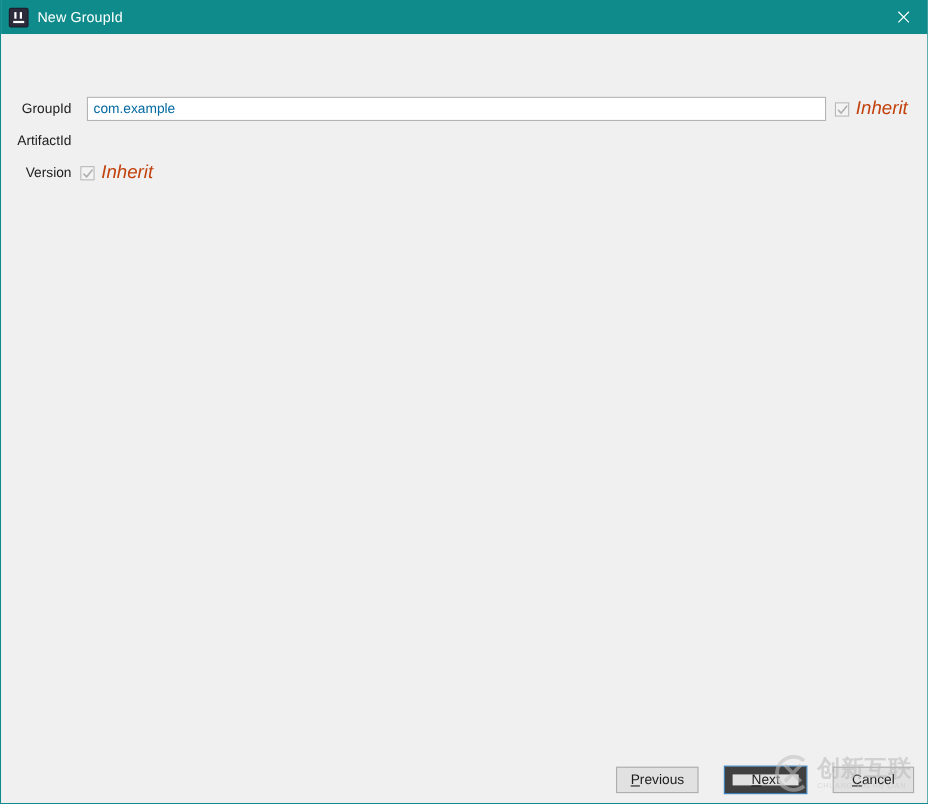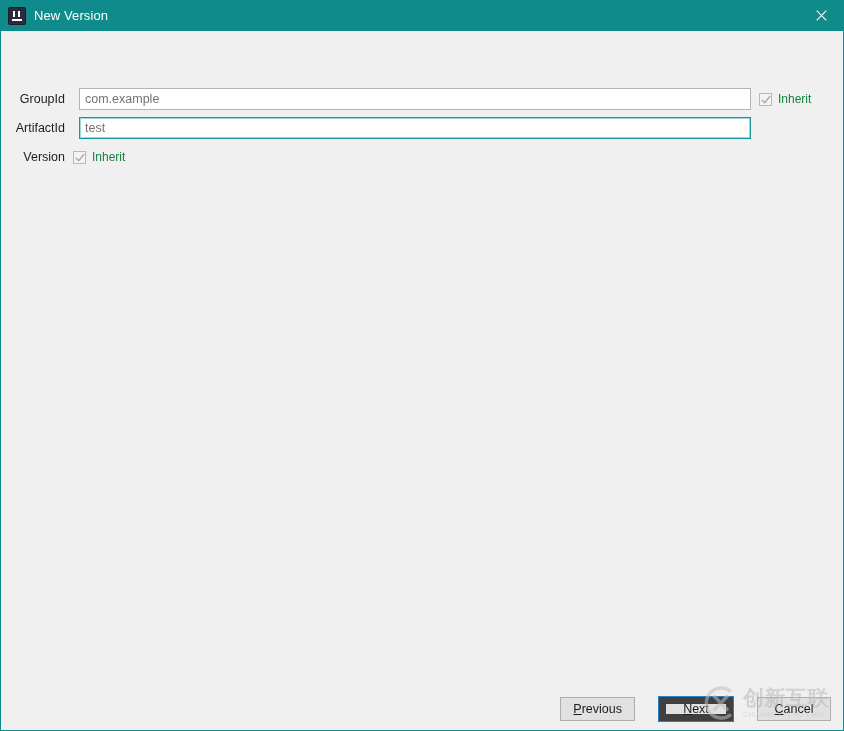--- a/index.html
+++ b/index.html
@@ -123,21 +123,21 @@
     flex: 1 1 auto;
   }
   .text-field {
     width: 100%;
     height: 22px;
     box-sizing: border-box;
     border: 1px solid #b4b4b4;
     background: #ffffff;
     font-family: "Liberation Sans", sans-serif;
     font-size: 12.5px;
-    color: #737373;
+    color: #0369a1;
     padding: 0 5px;
     outline: none;
     border-radius: 0;
   }
   .text-field.focused {
     border: 1px solid #179a9a;
     box-shadow: inset 0 0 0 1px #9fd8d8;
   }
   .inherit-cell {
     width: 84px;
@@ -153,24 +153,25 @@
     width: 13px;
     height: 13px;
     box-sizing: border-box;
     border: 1px solid #b9b9b9;
     background: #f3f3f3;
     position: relative;
     flex: none;
   }
   .checkbox svg { position: absolute; left: 1px; top: 1px; }
   .inherit-label {
-    font-size: 12px;
-    color: #15803d;
+    font-size: 17px;
+    color: #c2410c;
     user-select: none;
     white-space: nowrap;
+    font-style: italic;
   }
 
   
   .button-bar {
     position: absolute;
     bottom: 9px;
     right: 12px;
     display: flex;
     align-items: center;
     gap: 24px;
@@ -234,21 +235,21 @@
 <body>
 
 <div id="app">
 
   <div class="titlebar">
     <div class="title-icon">
       <span class="ij-i"></span>
       <span class="ij-j"></span>
       <span class="ij-bar"></span>
     </div>
-    <div class="title-text">New Version</div>
+    <div class="title-text">New GroupId</div>
     <div class="titlebar-spacer"></div>
     <div class="close-btn">
       <svg width="11" height="11" viewBox="0 0 11 11">
         <path d="M0.7 0.7 L10.3 10.3 M10.3 0.7 L0.7 10.3" stroke="#ffffff" stroke-width="1.1" fill="none"></path>
       </svg>
     </div>
   </div>
 
   <div class="content">
 
@@ -264,23 +265,20 @@
             <svg width="10" height="10" viewBox="0 0 10 10">
               <path d="M1.2 5.2 L3.7 7.8 L8.8 1.6" stroke="#b0b0b0" stroke-width="1.5" fill="none" stroke-linecap="round" stroke-linejoin="round"></path>
             </svg>
           </span>
           <span class="inherit-label">Inherit</span>
         </div>
       </div>
 
       <div class="form-row">
         <div class="form-label">ArtifactId</div>
-        <div class="field-wrap">
-          <input class="text-field focused" type="text" value="test" style="">
-        </div>
         <div class="inherit-cell empty">
           <span class="checkbox"></span>
           <span class="inherit-label">Inherit</span>
         </div>
       </div>
 
       <div class="form-row">
         <div class="form-label">Version</div>
         <div class="inherit-cell">
           <span class="checkbox">

